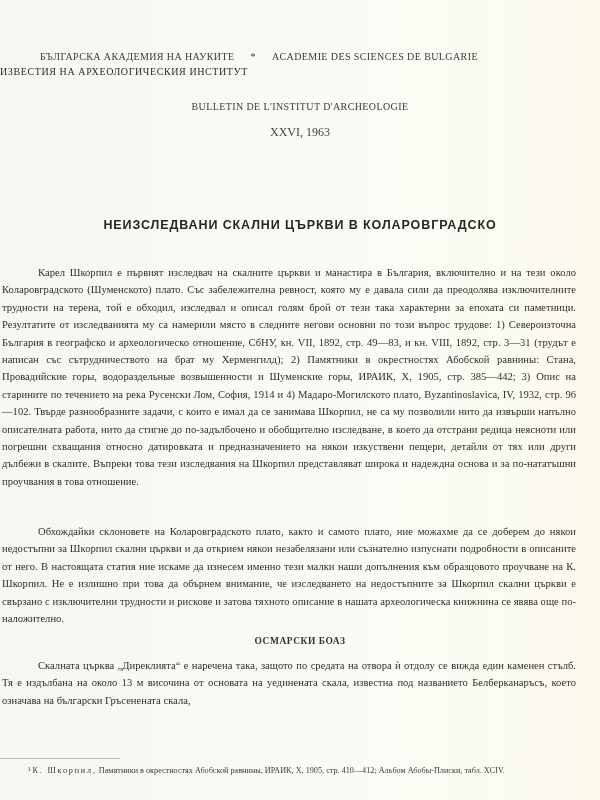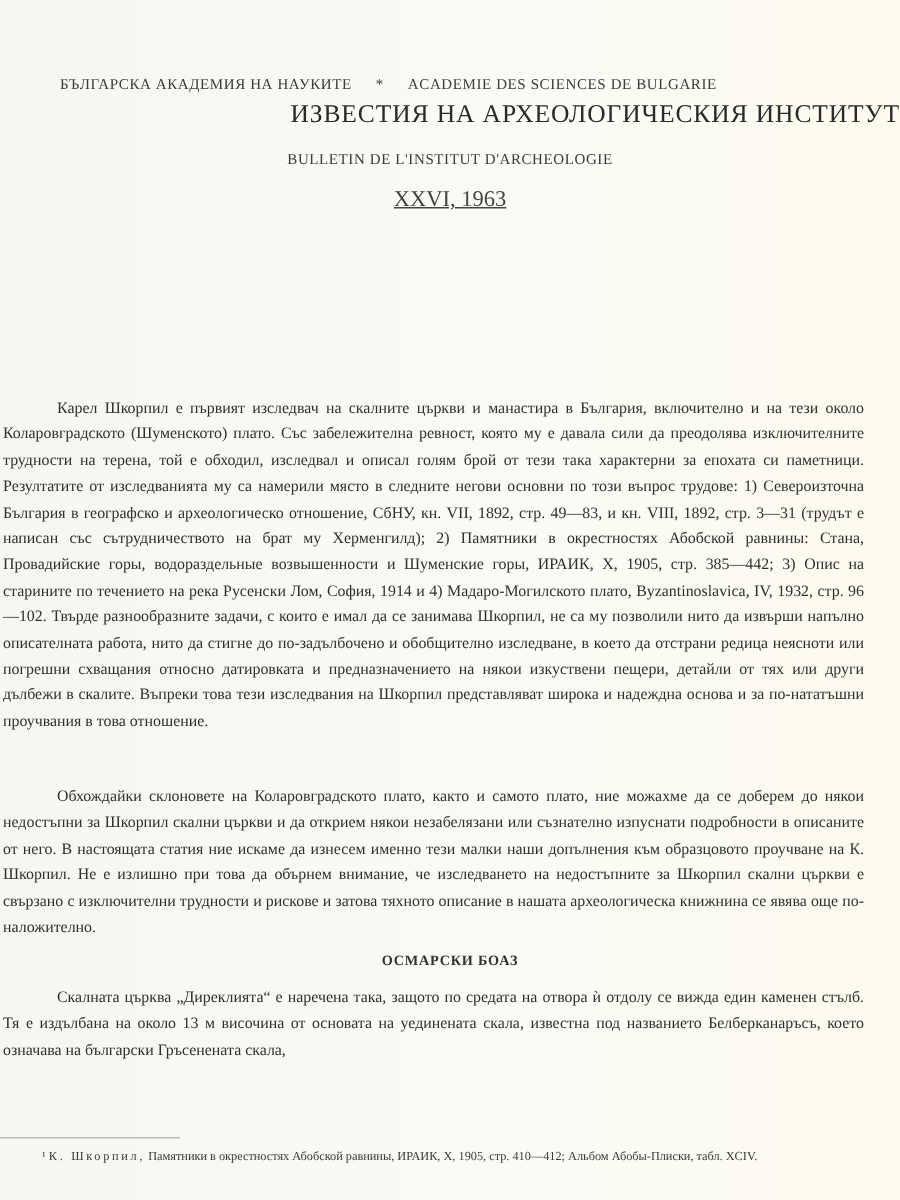--- a/index.html
+++ b/index.html
@@ -14,30 +14,30 @@
       position: absolute; left: 0; top: 0; width: 600px; height: 800px;
       background: linear-gradient(90deg, #f7f6f2 0%, #fbfbf6 60%, #fdfbee 100%);
     }
     .hdr1 {
       position: absolute; top: 51px; left: 40px; width: 540px;
       font-size: 10px; letter-spacing: 0.4px; color: #3a3a3a;
       white-space: nowrap;
     }
     .hdr1 .sep { margin: 0 16px; }
     .hdr2 {
-      position: absolute; top: 66px; left: 0; width: 600px; text-align: right;
-      font-size: 17px; letter-spacing: 0.6px; color: #2a2a2a;
+      position: absolute; top: 66px; left: 0; width: 600px; text-align: left;
+      font-size: 10px; letter-spacing: 0.6px; color: #2a2a2a;
     }
     .hdr3 {
       position: absolute; top: 101px; left: 0; width: 600px; text-align: center;
       font-size: 10px; letter-spacing: 0.4px; color: #3a3a3a;
     }
     .vol {
       position: absolute; top: 125px; left: 0; width: 600px; text-align: center;
-      font-size: 15px; color: #444; text-decoration: underline;
+      font-size: 12px; color: #444;
     }
     .title {
       position: absolute; top: 218px; left: 0; width: 600px; text-align: center;
       font-family: "Liberation Sans", "DejaVu Sans", sans-serif;
       font-size: 12.5px; font-weight: bold; letter-spacing: 0.9px; color: #262626;
     }
     .author {
       position: absolute; top: 246px; left: 0; width: 600px; text-align: center;
       font-size: 10.5px; font-weight: bold; color: #333;
     }
@@ -70,20 +70,21 @@
 
 <div class="page">
 
   <div class="hdr1">
     <span>БЪЛГАРСКА АКАДЕМИЯ НА НАУКИТЕ</span><span class="sep">*</span><span>ACADEMIE DES SCIENCES DE BULGARIE</span>
   </div>
   <div class="hdr2">ИЗВЕСТИЯ НА АРХЕОЛОГИЧЕСКИЯ ИНСТИТУТ</div>
   <div class="hdr3">BULLETIN DE L'INSTITUT D'ARCHEOLOGIE</div>
   <div class="vol">XXVI, 1963</div>
 
+  <div class="title">НЕИЗСЛЕДВАНИ СКАЛНИ ЦЪРКВИ В КОЛАРОВГРАДСКО</div>
 
   <div class="body body1">
     <p>Карел Шкорпил е първият изследвач на скалните църкви и манастира в България, включително и на тези около Коларовградското (Шуменското) плато. Със забележителна ревност, която му е давала сили да преодолява изключителните трудности на терена, той е обходил, изследвал и описал голям брой от тези така характерни за епохата си паметници. Резултатите от изследванията му са намерили място в следните негови основни по този въпрос трудове: 1) Североизточна България в географско и археологическо отношение, СбНУ, кн. VII, 1892, стр. 49—83, и кн. VIII, 1892, стр. 3—31 (трудът е написан със сътрудничеството на брат му Херменгилд); 2) Памятники в окрестностях Абобской равнины: Стана, Провадийские горы, водораздельные возвышенности и Шуменские горы, ИРАИК, X, 1905, стр. 385—442; 3) Опис на старините по течението на река Русенски Лом, София, 1914 и 4) Мадаро-Могилското плато, Byzantinoslavica, IV, 1932, стр. 96—102. Твърде разнообразните задачи, с които е имал да се занимава Шкорпил, не са му позволили нито да извърши напълно описателната работа, нито да стигне до по-задълбочено и обобщително изследване, в което да отстрани редица неясноти или погрешни схващания относно датировката и предназначението на някои изкуствени пещери, детайли от тях или други дълбежи в скалите. Въпреки това тези изследвания на Шкорпил представляват широка и надеждна основа и за по-нататъшни проучвания в това отношение.</p>
   </div>
   <div class="body body2">
     <p>Обхождайки склоновете на Коларовградското плато, както и самото плато, ние можахме да се доберем до някои недостъпни за Шкорпил скални църкви и да открием някои незабелязани или съзнателно изпуснати подробности в описаните от него. В настоящата статия ние искаме да изнесем именно тези малки наши допълнения към образцовото проучване на К. Шкорпил. Не е излишно при това да обърнем внимание, че изследването на недостъпните за Шкорпил скални църкви е свързано с изключителни трудности и рискове и затова тяхното описание в нашата археологическа книжнина се явява още по-наложително.</p>
   </div>
 
   <div class="section">ОСМАРСКИ БОАЗ</div>
 

